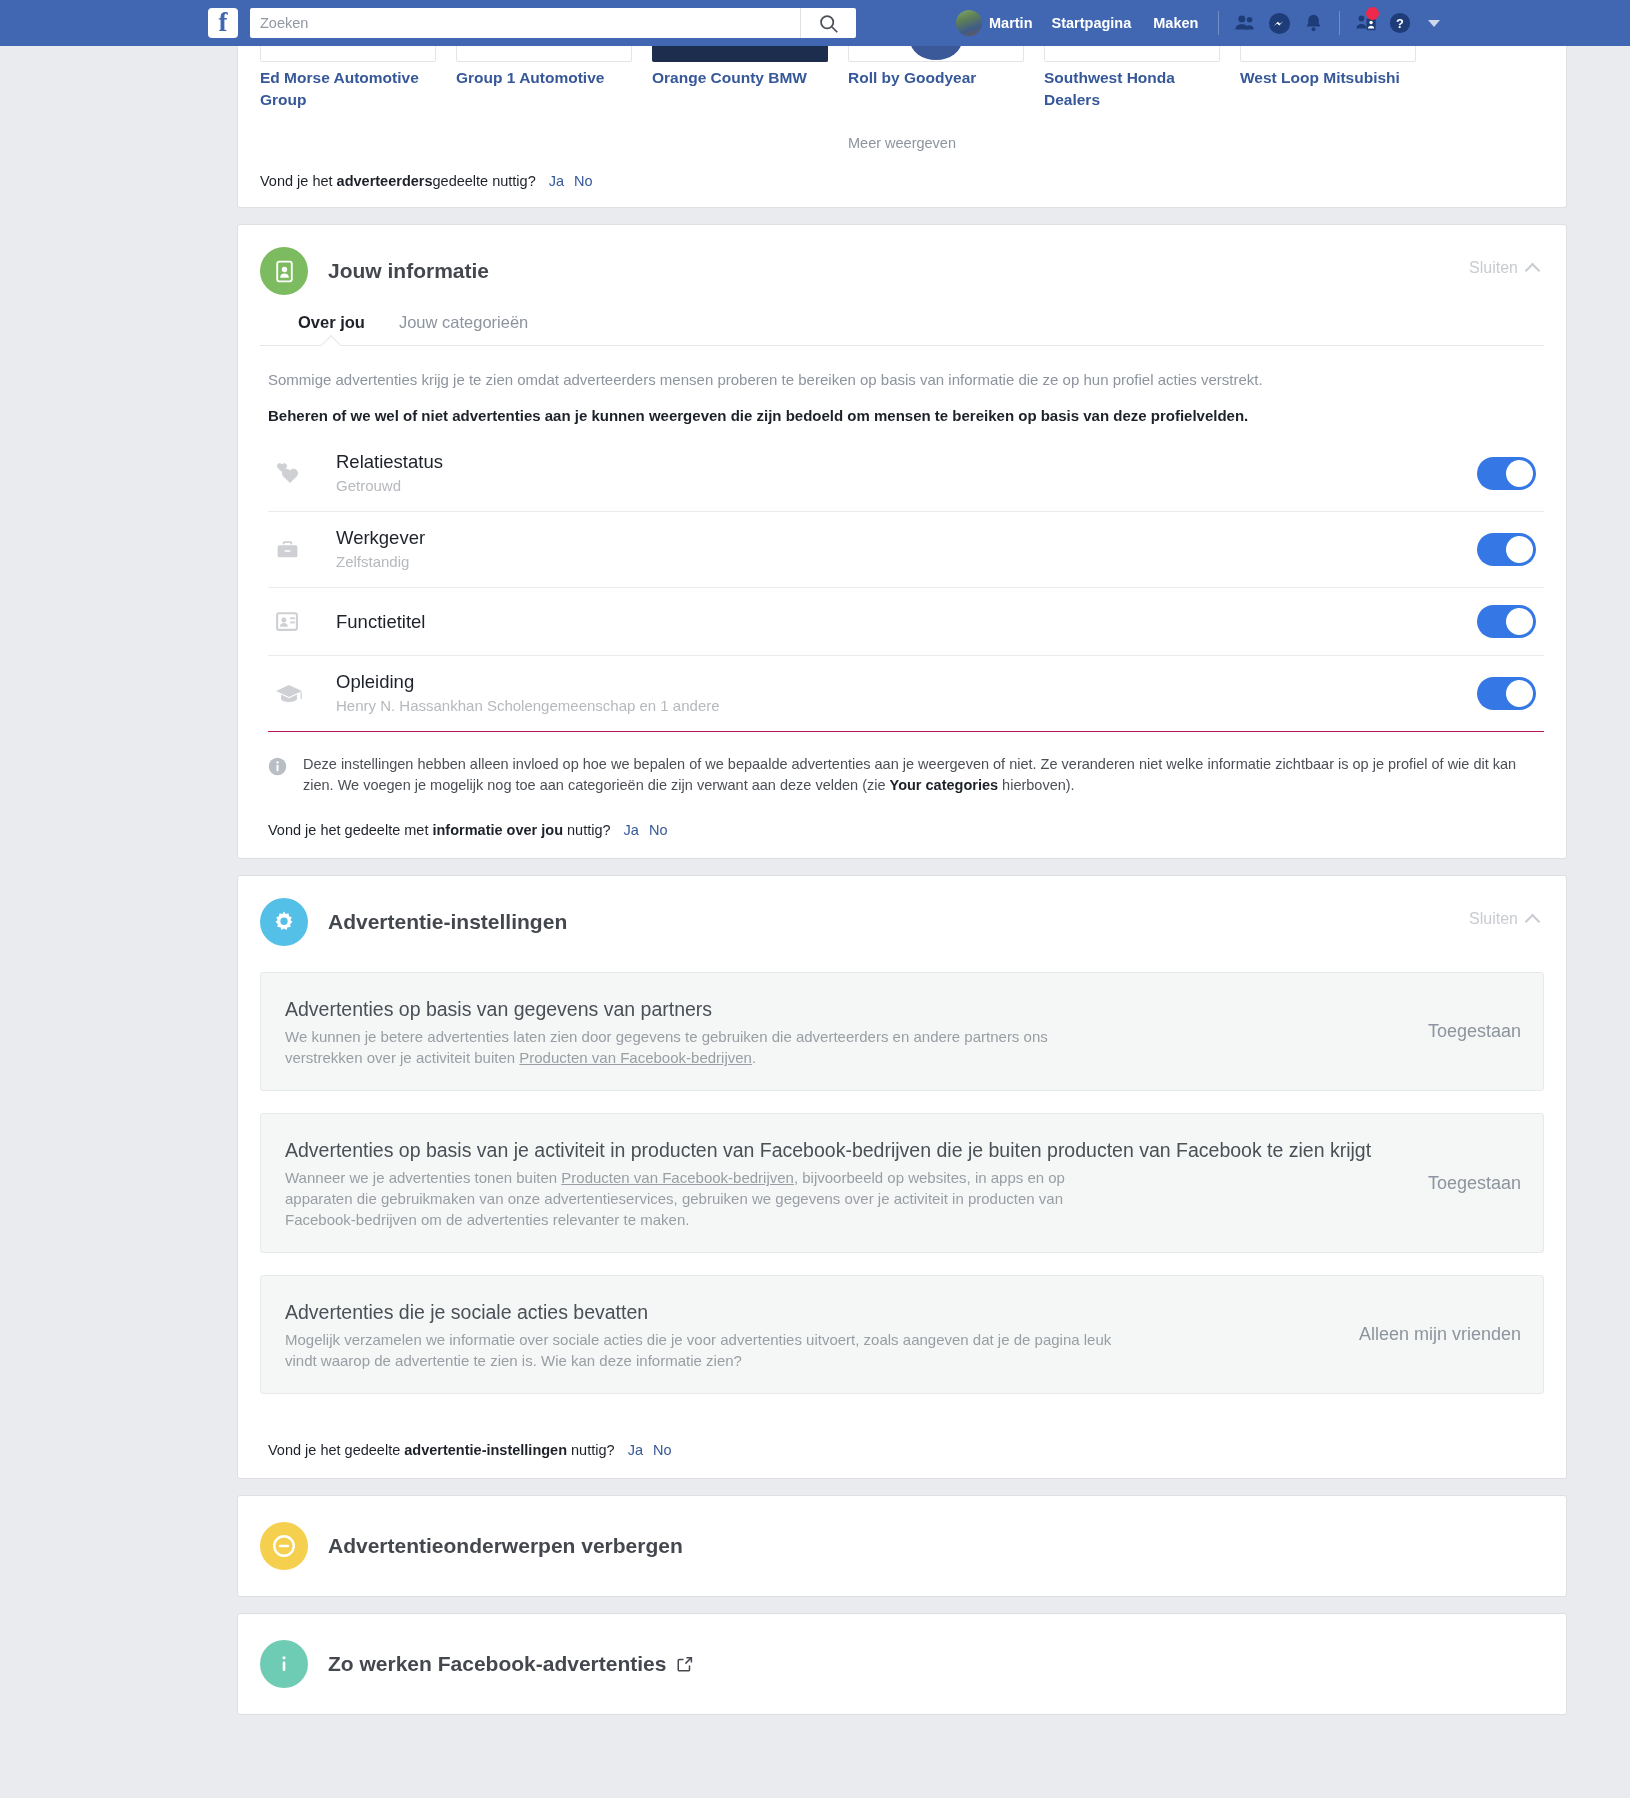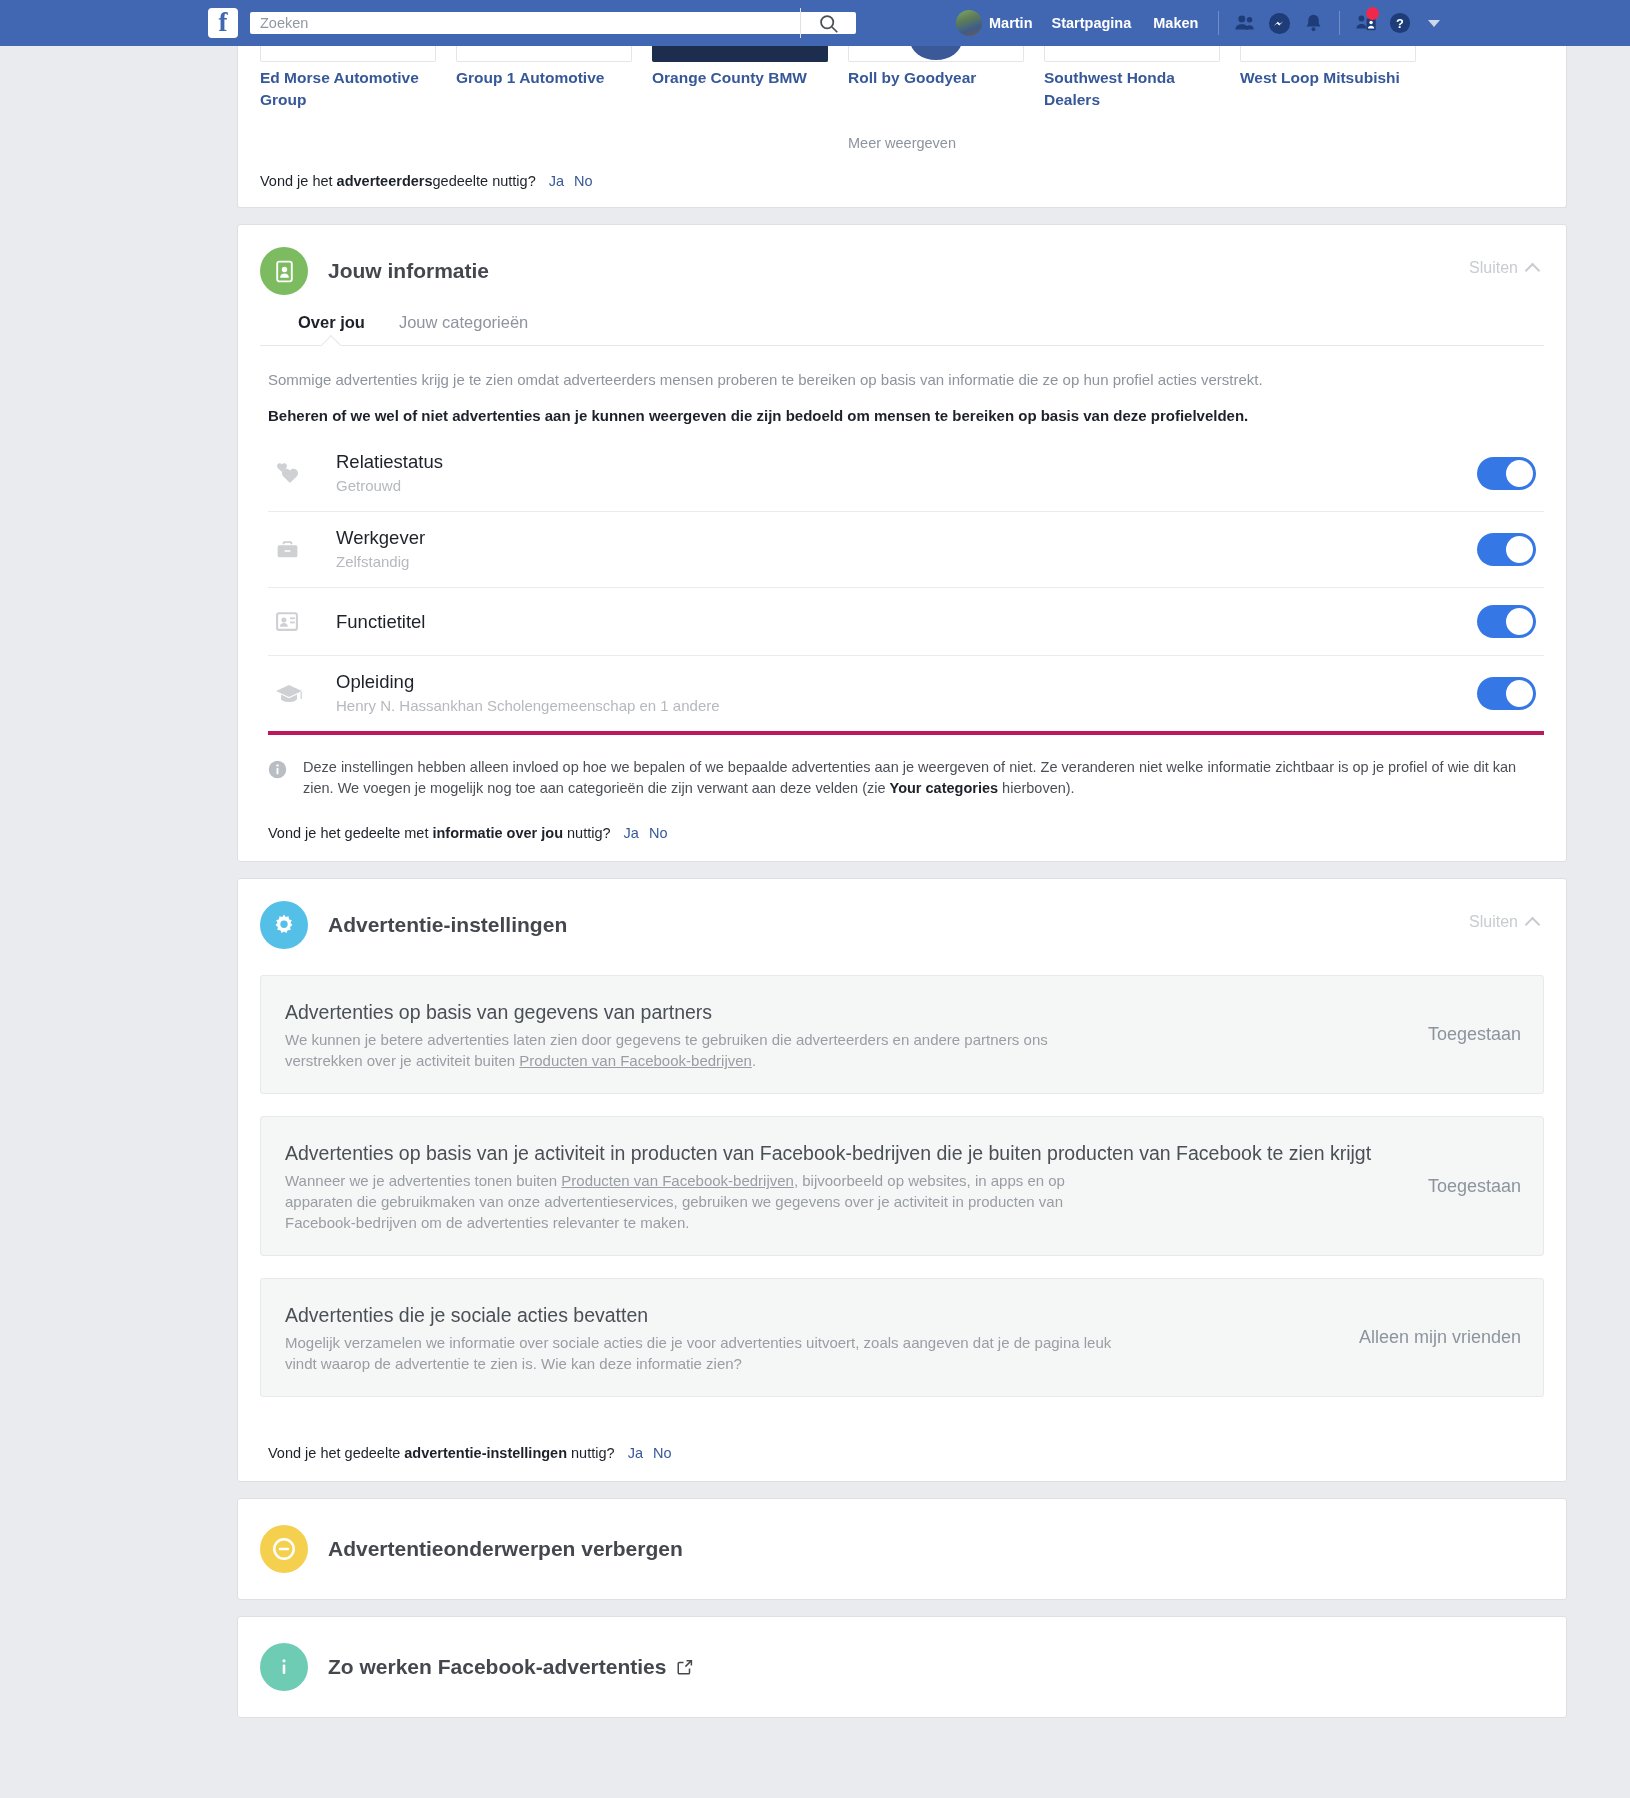--- a/index.html
+++ b/index.html
@@ -29,21 +29,21 @@
     font-weight: bold;
     font-family: "Liberation Serif", serif;
     line-height: 29px;
     text-align: center;
     flex: 0 0 auto;
     margin-right: 12px;
   }
   .search-wrap {
     position: relative;
     width: 606px;
-    height: 22px;
+    height: 30px;
     background: #fff;
     border-radius: 2px;
     display: flex;
     align-items: center;
     flex: 0 0 auto;
   }
   .search-wrap input {
     border: 0;
     outline: none;
     height: 28px;
@@ -283,21 +283,21 @@
 
   
   .rows { padding: 10px 0 0 8px; }
   .row {
     display: flex;
     align-items: center;
     padding: 14px 0 14px 0;
     border-bottom: 1px solid #e9ebee;
     min-height: 68px;
   }
-  .row:last-of-type { border-bottom: 4px solid #be185d; }
+  .row:last-of-type { border-bottom: 1px solid #be185d; }
   .row-icon {
     width: 54px;
     flex: 0 0 auto;
     display: flex; align-items: center; justify-content: flex-start;
     padding-left: 6px;
     color: #ced0d4;
   }
   .row-text { flex: 1 1 auto; padding-left: 14px; }
   .row-title {
     font-size: 18.5px;

